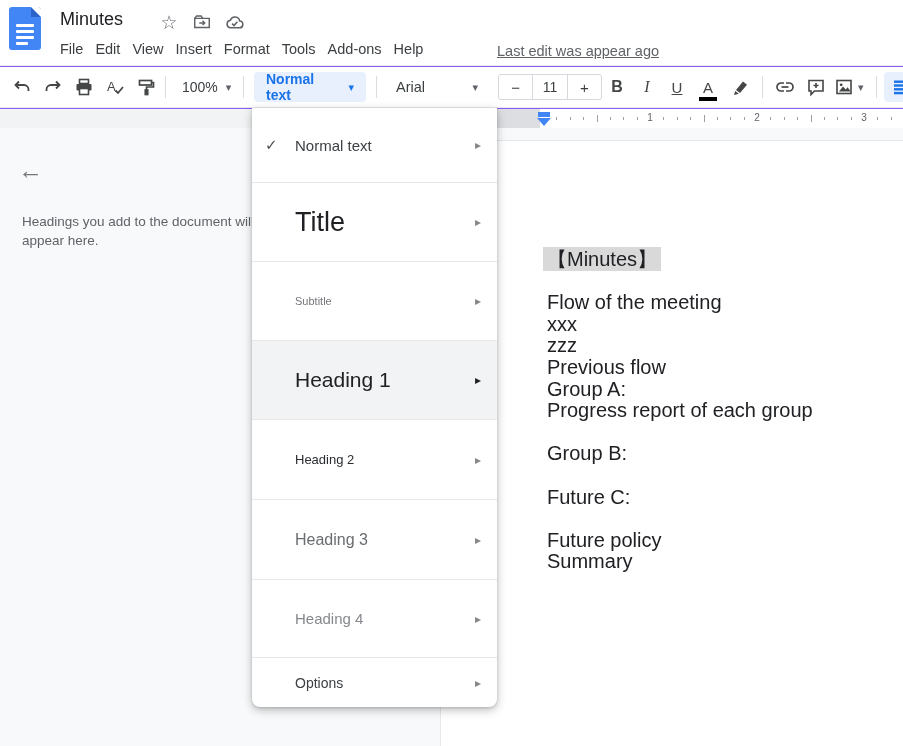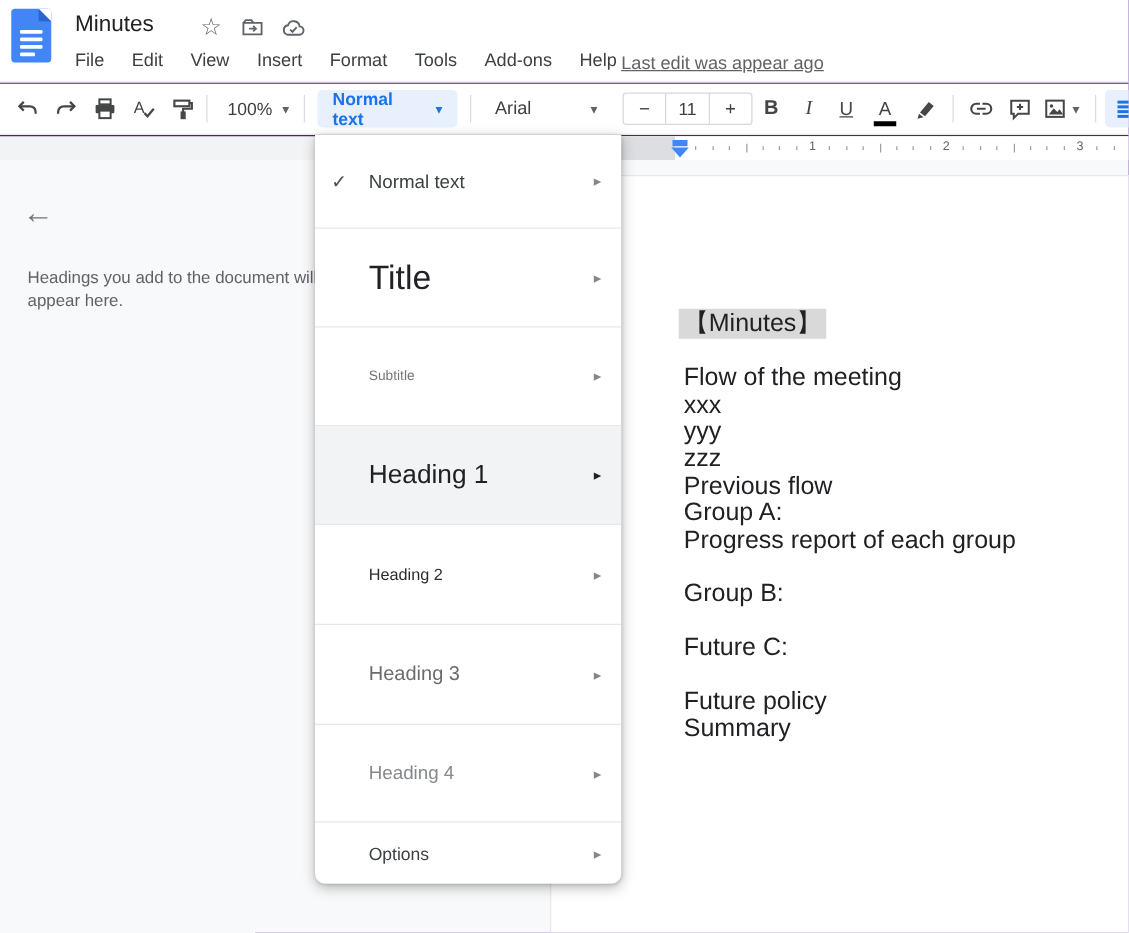--- a/index.html
+++ b/index.html
@@ -1,33 +1,33 @@
 <!DOCTYPE html>
 <html><head>
 <meta charset="utf-8">
 <style>
   * { margin:0; padding:0; box-sizing:border-box; }
   html,body { width:903px; height:746px; overflow:hidden; background:#fff;
     font-family:"Liberation Sans","DejaVu Sans",sans-serif; }
-  .app { position:relative; width:903px; height:746px; overflow:hidden; background:#4c1d95; }
+  .app { position:relative; width:903px; height:746px; overflow:hidden; background:#8b5cf6; }
 
   
   .header { position:absolute; left:0; top:0; width:903px; height:66px; background:#fff;
     border-bottom:1px solid #ededee; z-index:10; }
   .logo { position:absolute; left:9px; top:7px; width:32px; height:43px; background:#4285f4;
     border-radius:3px; overflow:hidden; }
   .logo .fold-dark { position:absolute; top:0; right:0; width:0; height:0;
     border-right:10px solid transparent; border-bottom:10px solid #2a63c9; }
   .logo .fold-white { position:absolute; top:0; right:0; width:0; height:0;
     border-left:10px solid transparent; border-top:10px solid #fff; }
   .logo .bar { position:absolute; left:7px; width:18px; height:3px; background:#fff; border-radius:1px; }
   .doc-title { position:absolute; left:60px; top:9px; font-size:18px; color:#202124; }
   .title-icon { position:absolute; top:11px; width:22px; height:22px; display:flex;
     align-items:center; justify-content:center; color:#5f6368; font-size:19px; cursor:pointer; }
-  .menubar { position:absolute; left:60px; top:41px; display:flex; gap:22px; align-items:center;
+  .menubar { position:absolute; left:60px; top:41px; display:flex; gap:12px; align-items:center;
     font-size:14.5px; color:#3c4043; }
   .menu-item { cursor:pointer; }
   .last-edit { position:absolute; left:497px; top:43px; font-size:14.5px; color:#5f6368;
     text-decoration:underline; cursor:pointer; }
 
   
   .toolbar { position:absolute; left:0; top:67px; width:903px; height:41px; background:#fff;
     border-bottom:1px solid #e8eaed; z-index:10; }
   .tb-btn { position:absolute; top:6px; width:28px; height:28px; display:flex; align-items:center;
     justify-content:center; border-radius:4px; color:#444746; cursor:pointer; }
@@ -289,21 +289,20 @@
   <div class="canvas">
     <div class="outline-back">←</div>
     <div class="outline-empty">Headings you add to the document will
 appear here.</div>
     <div class="page">
       <div class="doc-text" id="doc-text">
           <div class="doc-line"><span class="hl">【Minutes】</span></div>
           <div class="doc-line">&nbsp;</div>
           <div class="doc-line">Flow of the meeting</div>
           <div class="doc-line">xxx</div>
-          <div class="doc-line">yyy</div>
           <div class="doc-line">zzz</div>
           <div class="doc-line">Previous flow</div>
           <div class="doc-line">Group A:</div>
           <div class="doc-line">Progress report of each group</div>
           <div class="doc-line">&nbsp;</div>
           <div class="doc-line">Group B:</div>
           <div class="doc-line">&nbsp;</div>
           <div class="doc-line">Future C:</div>
           <div class="doc-line">&nbsp;</div>
           <div class="doc-line">Future policy</div>

